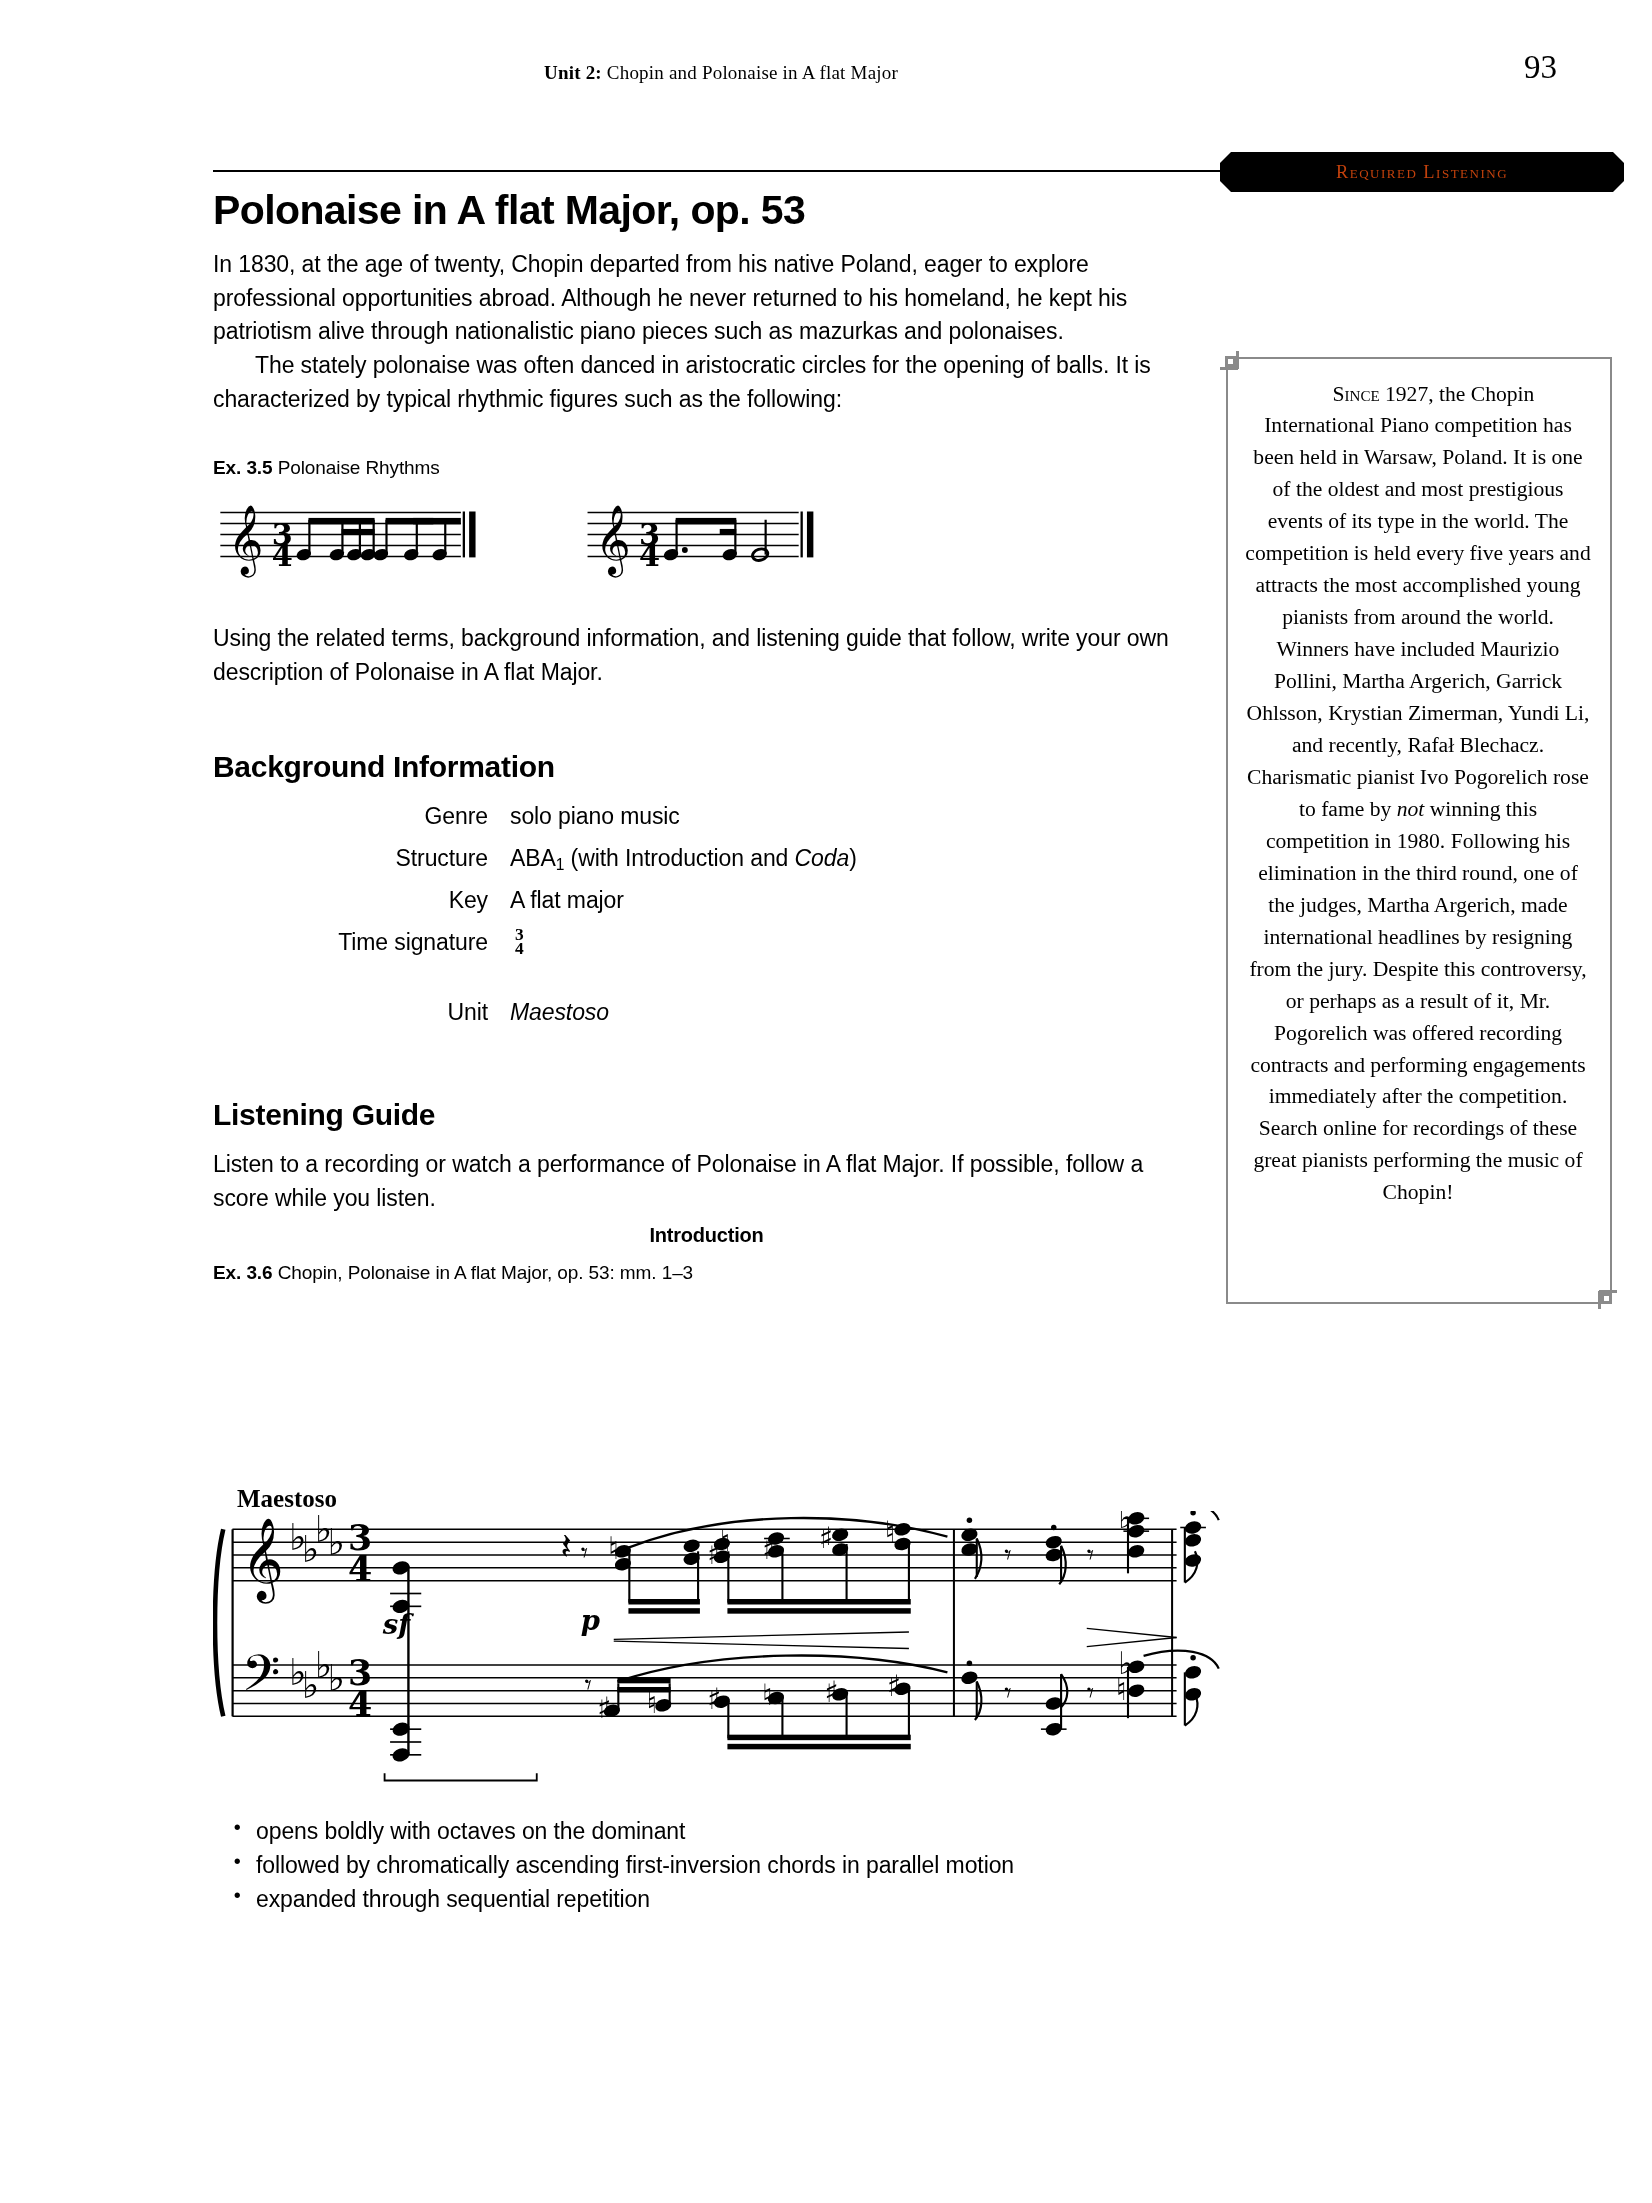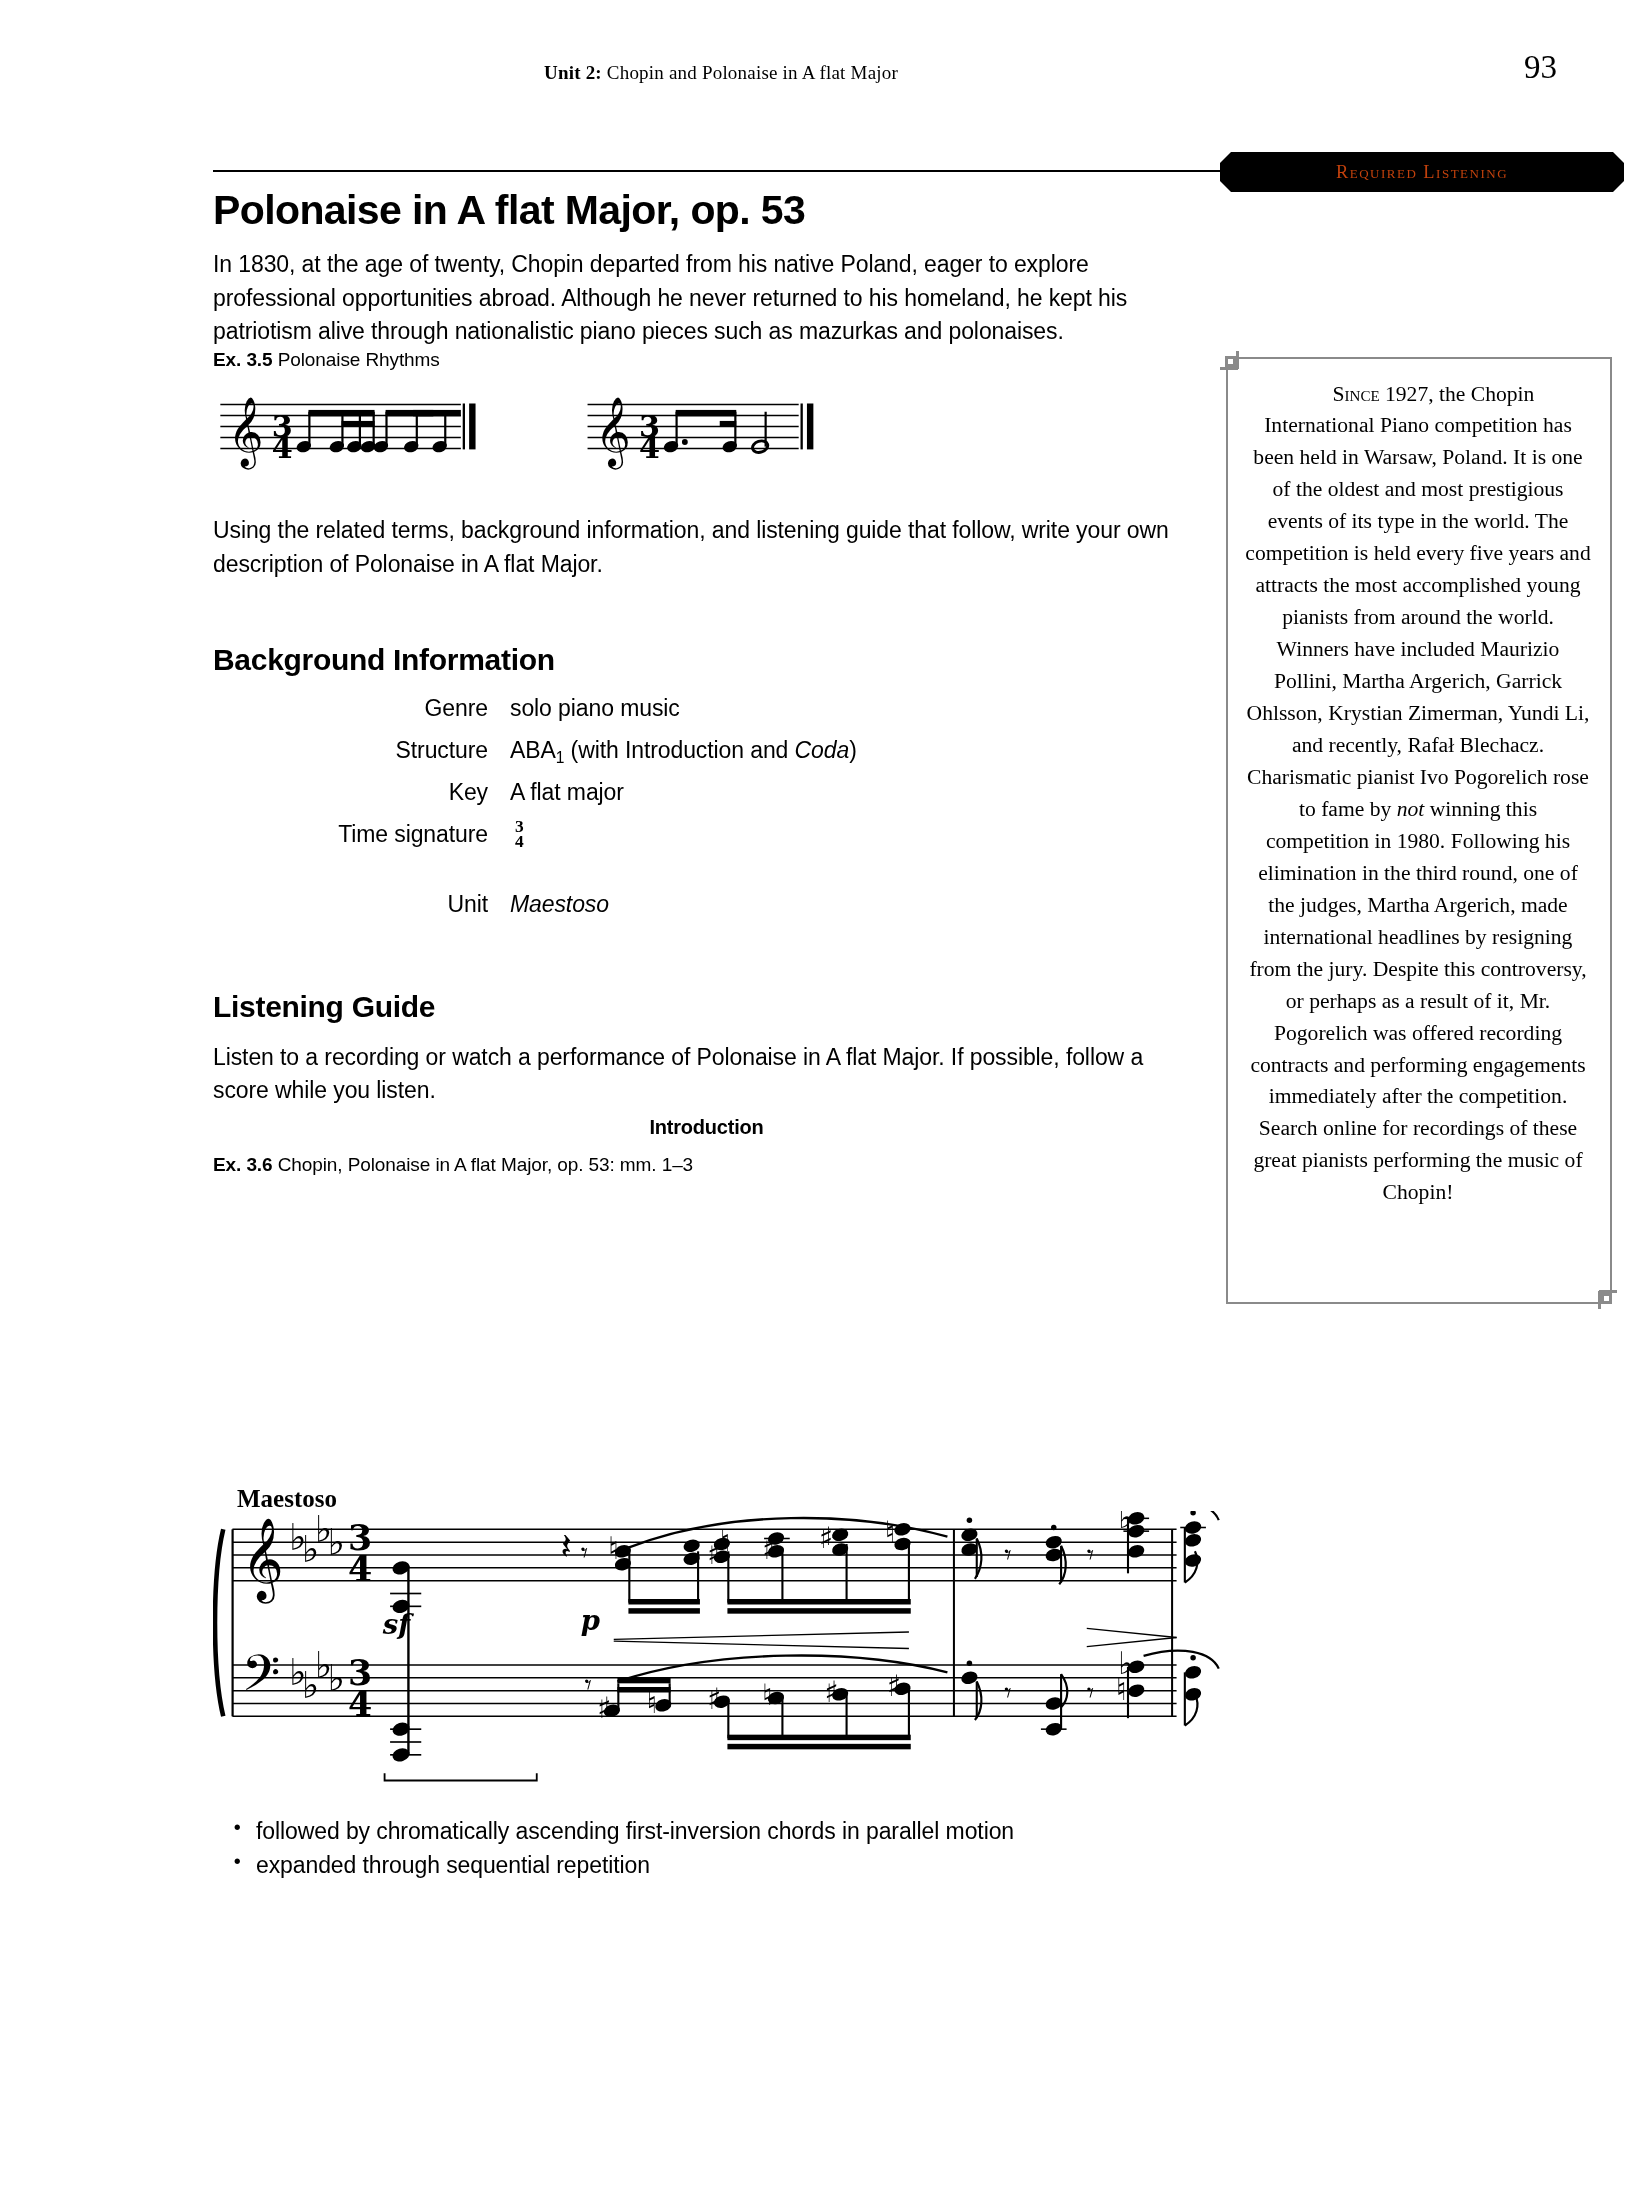--- a/index.html
+++ b/index.html
@@ -278,20 +278,21 @@
   <div class="sidebar-text">
     <span class="smallcaps">Since</span><span> 1927, the Chopin International Piano competition has been held in Warsaw, Poland. It is one of the oldest and most prestigious events of its type in the world. The competition is held every five years and attracts the most accomplished young pianists from around the world. Winners have included Maurizio Pollini, Martha Argerich, Garrick Ohlsson, Krystian Zimerman, Yundi Li, and recently, Rafał Blechacz. Charismatic pianist Ivo Pogorelich rose to fame by </span><em>not</em><span> winning this competition in 1980. Following his elimination in the third round, one of the judges, Martha Argerich, made international headlines by resigning from the jury. Despite this controversy, or perhaps as a result of it, Mr. Pogorelich was offered recording contracts and performing engagements immediately after the competition. Search online for recordings of these great pianists performing the music of Chopin!</span>
   </div>
 </div>
 
 <div class="main">
 
   <h1 class="title">Polonaise in A flat Major, op. 53</h1>
 
   <p class="body" style="margin-bottom:0;">In 1830, at the age of twenty, Chopin departed from his native Poland, eager to explore professional opportunities abroad. Although he never returned to his homeland, he kept his patriotism alive through nationalistic piano pieces such as mazurkas and polonaises.</p>
+  <p class="body indent" style="margin-bottom:40px;">The stately polonaise was often danced in aristocratic circles for the opening of balls. It is characterized by typical rhythmic figures such as the following:</p>
 
   <div class="ex-caption" style="margin-bottom:13px;">
     <span class="num">Ex. 3.5</span>
     <span>Polonaise Rhythms</span>
   </div>
 
   <div class="score-rhythms">
     <svg width="918" height="106" viewBox="0 0 1000 115">
 
       <g class="stafflines" stroke-width="1.6">
@@ -626,17 +627,18 @@
     <ellipse cx="1068" cy="200" rx="9" ry="6.6" fill="#000" transform="rotate(-17 1068 200)"></ellipse>
     <circle cx="1068" cy="160" r="3" fill="#000"></circle>
     <line x1="1059" y1="176" x2="1059" y2="234" stroke="#000" stroke-width="2.3"></line>
     <path d="M1059 234 C 1072 226, 1076 212, 1070 200" stroke="#000" stroke-width="2.4" fill="none"></path>
   </g>
 </svg>
 </div>
 
 <div style="position:absolute; left:230px; top:1814px; width:973px;">
   <ul class="bullets">
+    <li>opens boldly with octaves on the dominant</li>
     <li>followed by chromatically ascending first-inversion chords in parallel motion</li>
     <li>expanded through sequential repetition</li>
   </ul>
 </div>
 
 
 </body></html>

